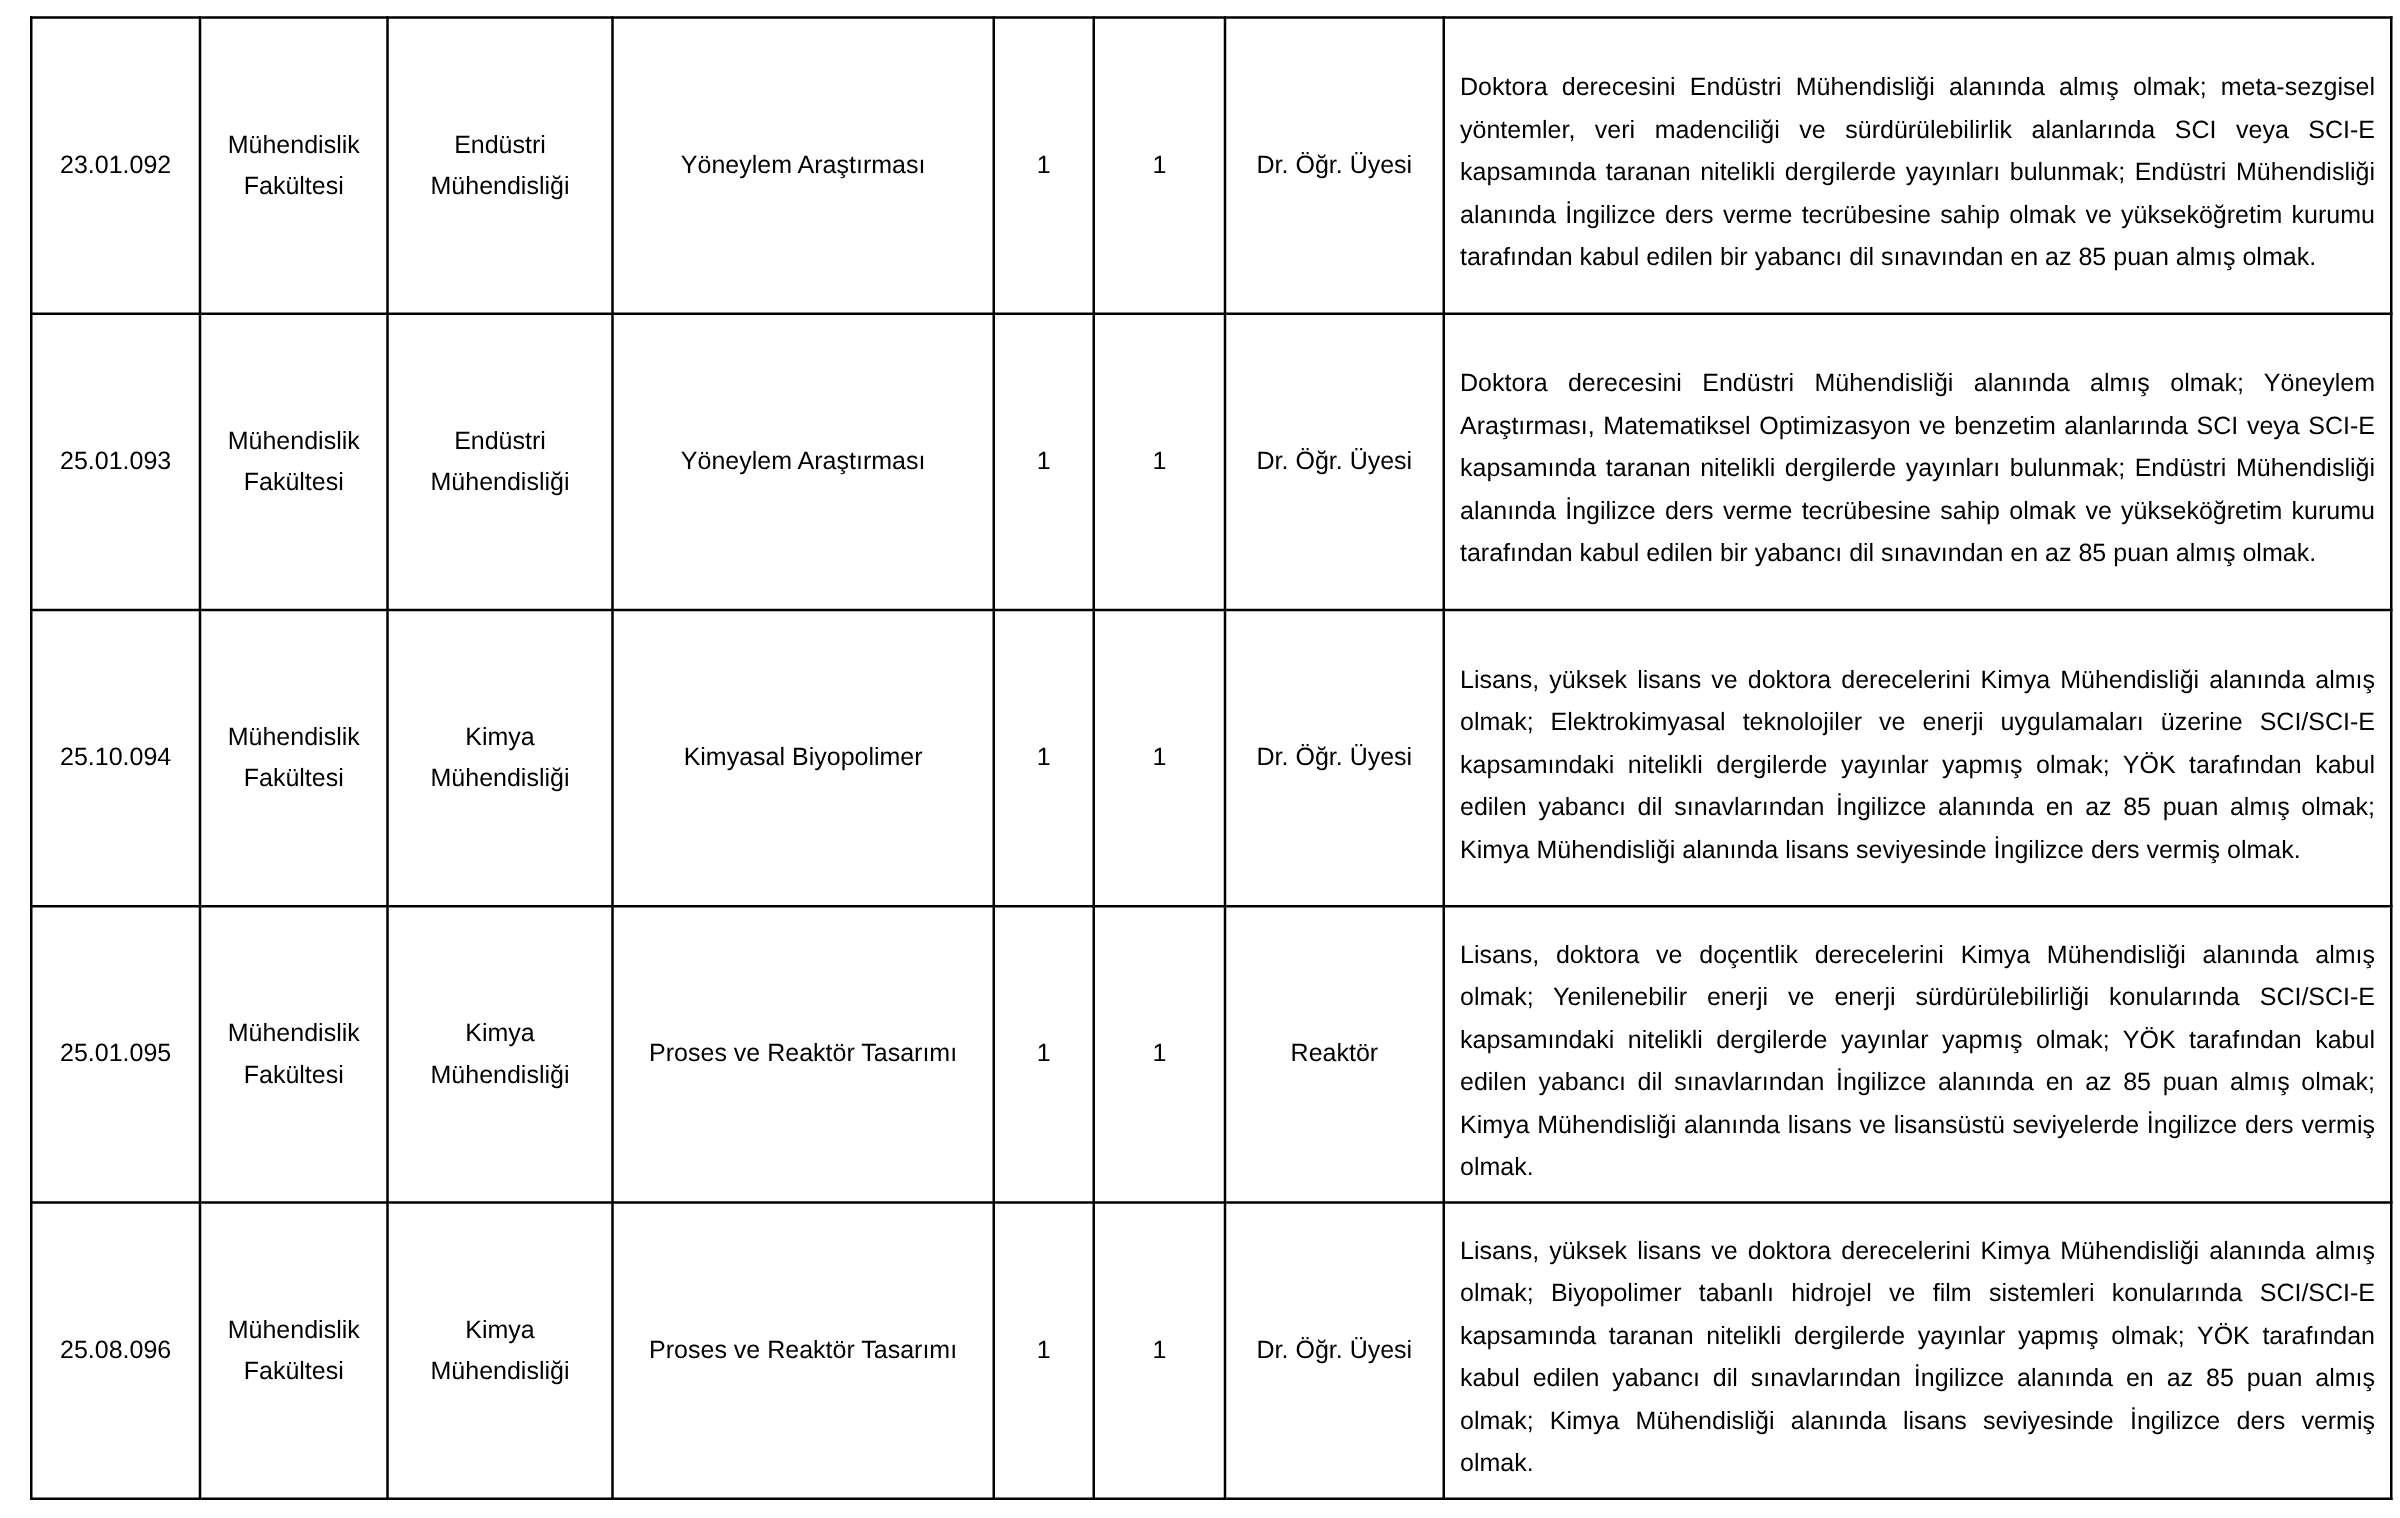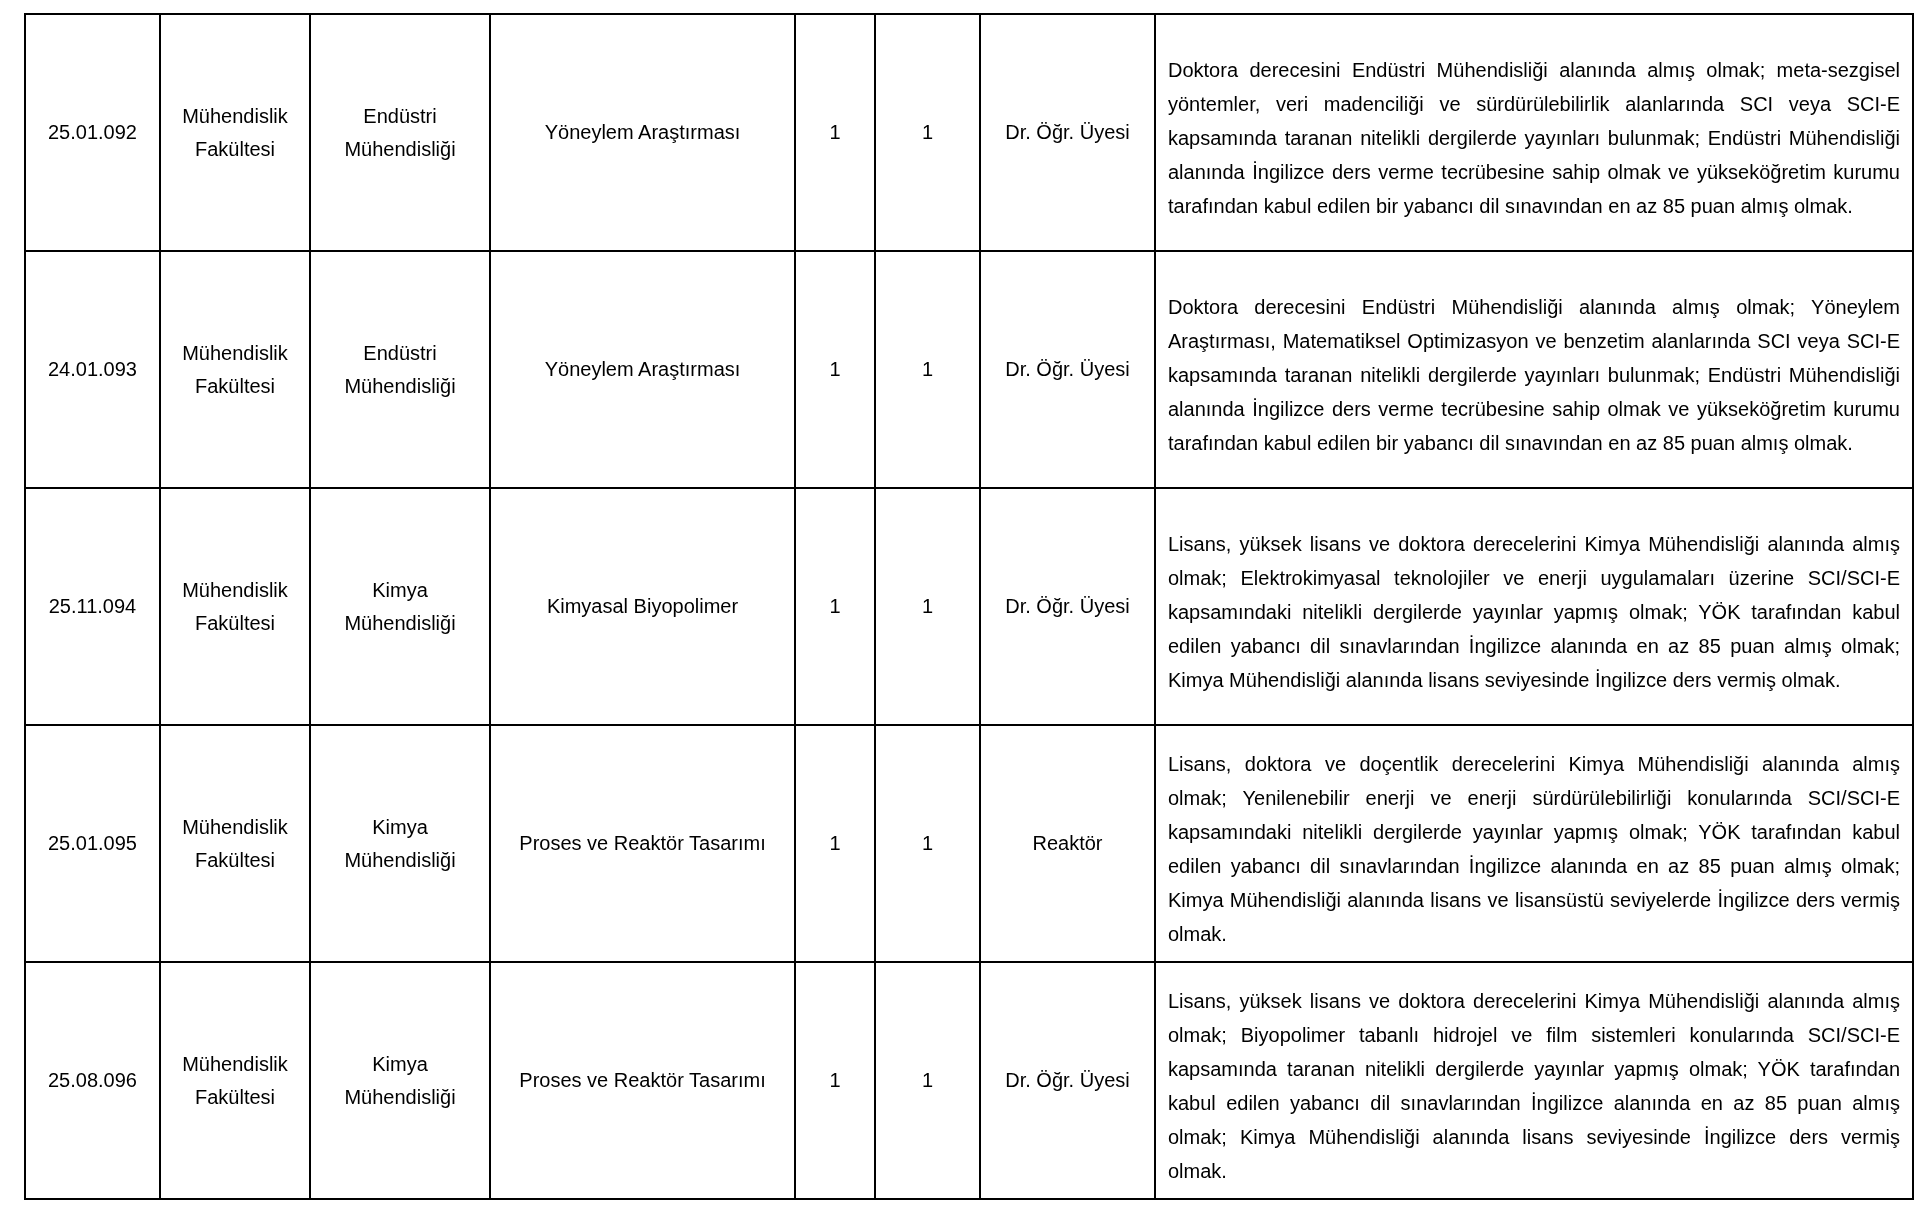--- a/index.html
+++ b/index.html
@@ -71,21 +71,21 @@
       <col class="w-dep">
       <col class="w-fld">
       <col class="w-n1">
       <col class="w-n2">
       <col class="w-ttl">
       <col class="w-desc">
     </colgroup>
     <tbody id="table-body">
         <tr>
     <td class="c-center">
-      <span>25.01.092</span>
+      <span>23.01.092</span>
     </td>
     <td class="c-center">
       <span>Mühendislik Fakültesi</span>
     </td>
     <td class="c-center">
       <span>Endüstri Mühendisliği</span>
     </td>
     <td class="c-center">
       <span>Yöneylem Araştırması</span>
     </td>
@@ -97,21 +97,21 @@
     </td>
     <td class="c-center">
       <span>Dr. Öğr. Üyesi</span>
     </td>
     <td class="c-desc">
       <span>Doktora derecesini Endüstri Mühendisliği alanında almış olmak; meta-sezgisel yöntemler, veri madenciliği ve sürdürülebilirlik alanlarında SCI veya SCI-E kapsamında taranan nitelikli dergilerde yayınları bulunmak; Endüstri Mühendisliği alanında İngilizce ders verme tecrübesine sahip olmak ve yükseköğretim kurumu tarafından kabul edilen bir yabancı dil sınavından en az 85 puan almış olmak.</span>
     </td>
   </tr>
         <tr>
     <td class="c-center">
-      <span>24.01.093</span>
+      <span>25.01.093</span>
     </td>
     <td class="c-center">
       <span>Mühendislik Fakültesi</span>
     </td>
     <td class="c-center">
       <span>Endüstri Mühendisliği</span>
     </td>
     <td class="c-center">
       <span>Yöneylem Araştırması</span>
     </td>
@@ -123,21 +123,21 @@
     </td>
     <td class="c-center">
       <span>Dr. Öğr. Üyesi</span>
     </td>
     <td class="c-desc">
       <span>Doktora derecesini Endüstri Mühendisliği alanında almış olmak; Yöneylem Araştırması, Matematiksel Optimizasyon ve benzetim alanlarında SCI veya SCI-E kapsamında taranan nitelikli dergilerde yayınları bulunmak; Endüstri Mühendisliği alanında İngilizce ders verme tecrübesine sahip olmak ve yükseköğretim kurumu tarafından kabul edilen bir yabancı dil sınavından en az 85 puan almış olmak.</span>
     </td>
   </tr>
         <tr>
     <td class="c-center">
-      <span>25.11.094</span>
+      <span>25.10.094</span>
     </td>
     <td class="c-center">
       <span>Mühendislik Fakültesi</span>
     </td>
     <td class="c-center">
       <span>Kimya Mühendisliği</span>
     </td>
     <td class="c-center">
       <span>Kimyasal Biyopolimer</span>
     </td>

